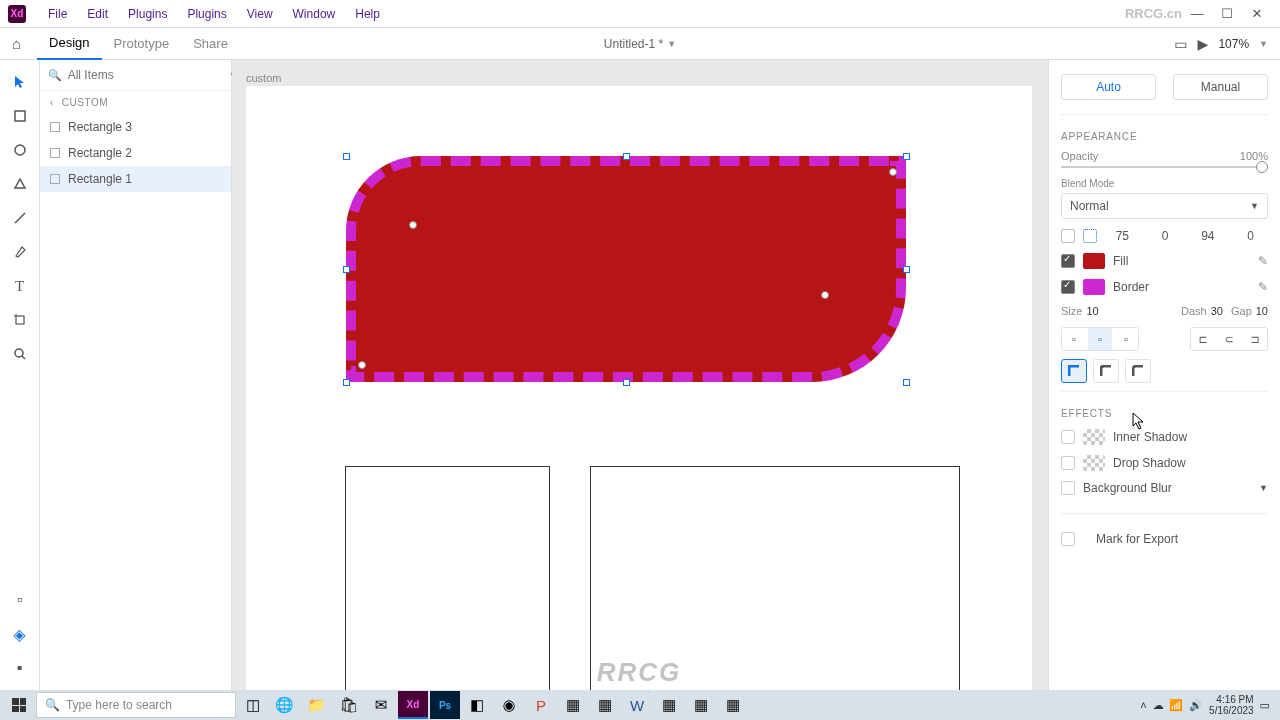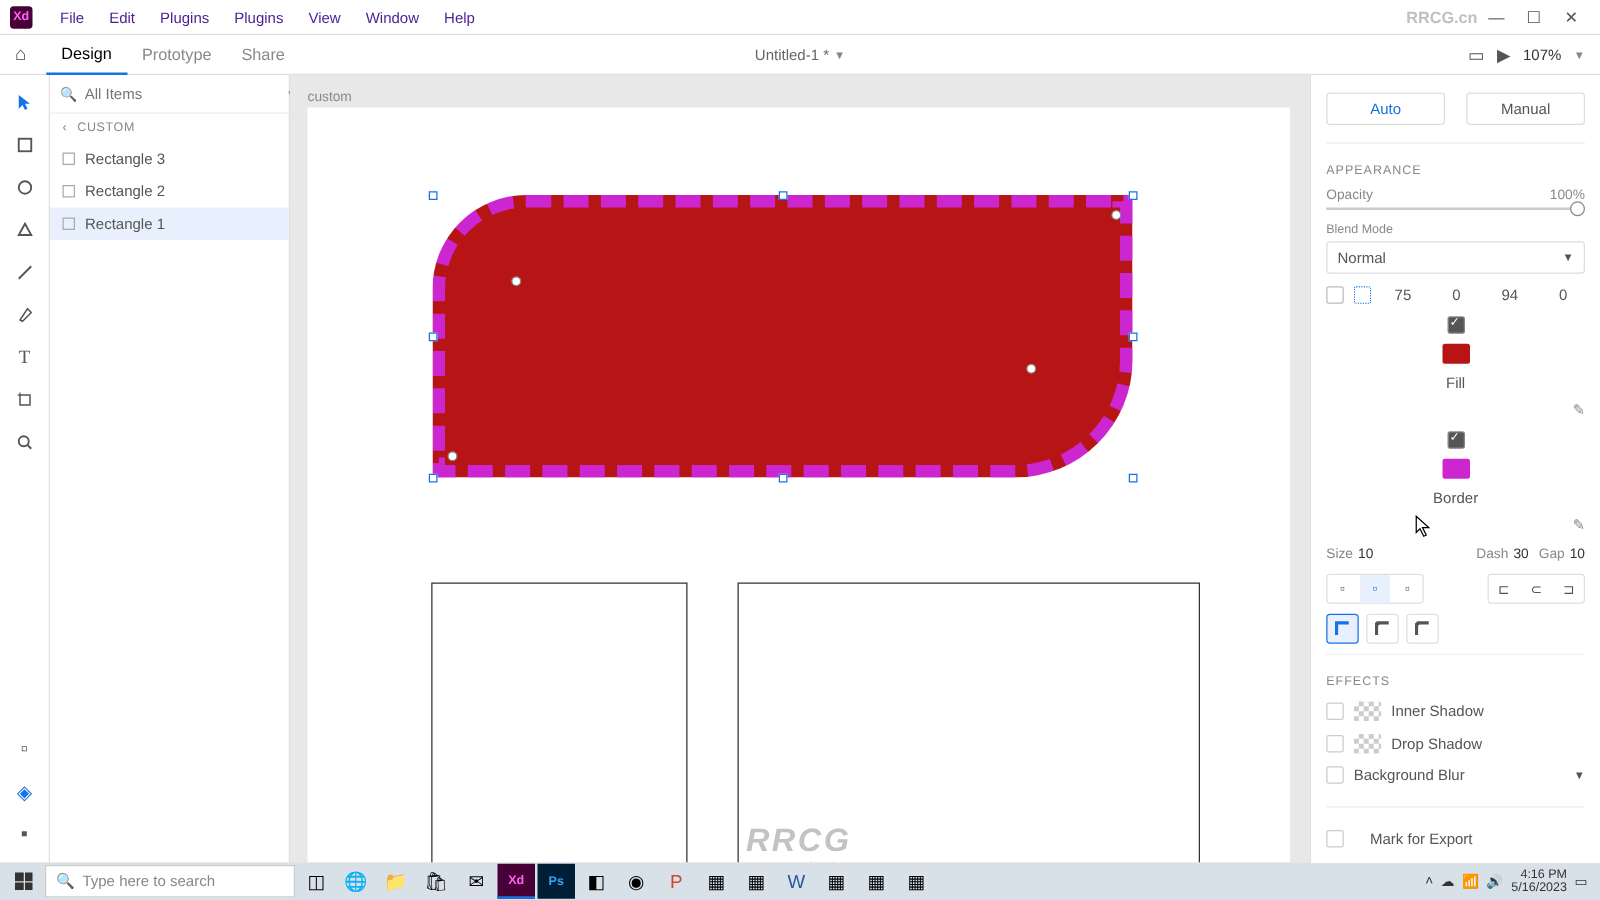--- a/index.html
+++ b/index.html
@@ -47,21 +47,21 @@
     .prop-label { font-size: 10px; letter-spacing: 0.8px; color: #888; margin: 8px 0; }
     .opacity-row { display: flex; justify-content: space-between; align-items: center; font-size: 11px; color: #888; }
     .slider { margin-top: 4px; height: 2px; background: #ccc; position: relative; }
     .slider-thumb { position: absolute; right: 0; top: -5px; width: 12px; height: 12px; background: #fff; border: 1px solid #888; border-radius: 50%; }
     .blend-label { font-size: 10px; color: #888; margin-top: 10px; }
     .dropdown { margin-top: 4px; border: 1px solid #ddd; padding: 5px 8px; border-radius: 3px; display: flex; justify-content: space-between; align-items: center; font-size: 12px; }
     .corners-row { display: flex; align-items: center; gap: 8px; margin-top: 10px; }
     .corner-toggle { width: 14px; height: 14px; border: 1px solid #bbb; border-radius: 2px; }
     .corner-toggle.dotted { border-style: dotted; color: #1473e6; border-color: #1473e6; }
     .corner-val { flex: 1; text-align: center; font-size: 12px; }
-    .fill-row { display: flex; align-items: center; gap: 8px; margin: 10px 0; flex-direction: column; }
+    .fill-row { display: flex; align-items: center; gap: 8px; margin: 10px 0; }
     .checkbox { width: 14px; height: 14px; border: 1px solid #888; background: #555; position: relative; border-radius: 2px; }
     .checkbox.checked::after { content: "✓"; color: #fff; font-size: 10px; position: absolute; left: 1px; top: -2px; }
     .checkbox.unchecked { background: #fff; border-color: #ccc; }
     .color-swatch { width: 22px; height: 16px; border-radius: 2px; }
     .eyedropper { margin-left: auto; font-size: 12px; color: #888; }
     .border-vals { display: flex; gap: 8px; margin-top: 8px; font-size: 11px; color: #888; }
     .border-val-group { display: flex; align-items: center; gap: 4px; }
     .stroke-align-row { display: flex; gap: 6px; margin-top: 10px; justify-content: space-between; }
     .stroke-align-group { display: flex; gap: 2px; border: 1px solid #e0e0e0; border-radius: 3px; }
     .stroke-btn { width: 24px; height: 22px; display: flex; align-items: center; justify-content: center; font-size: 11px; cursor: pointer; }

